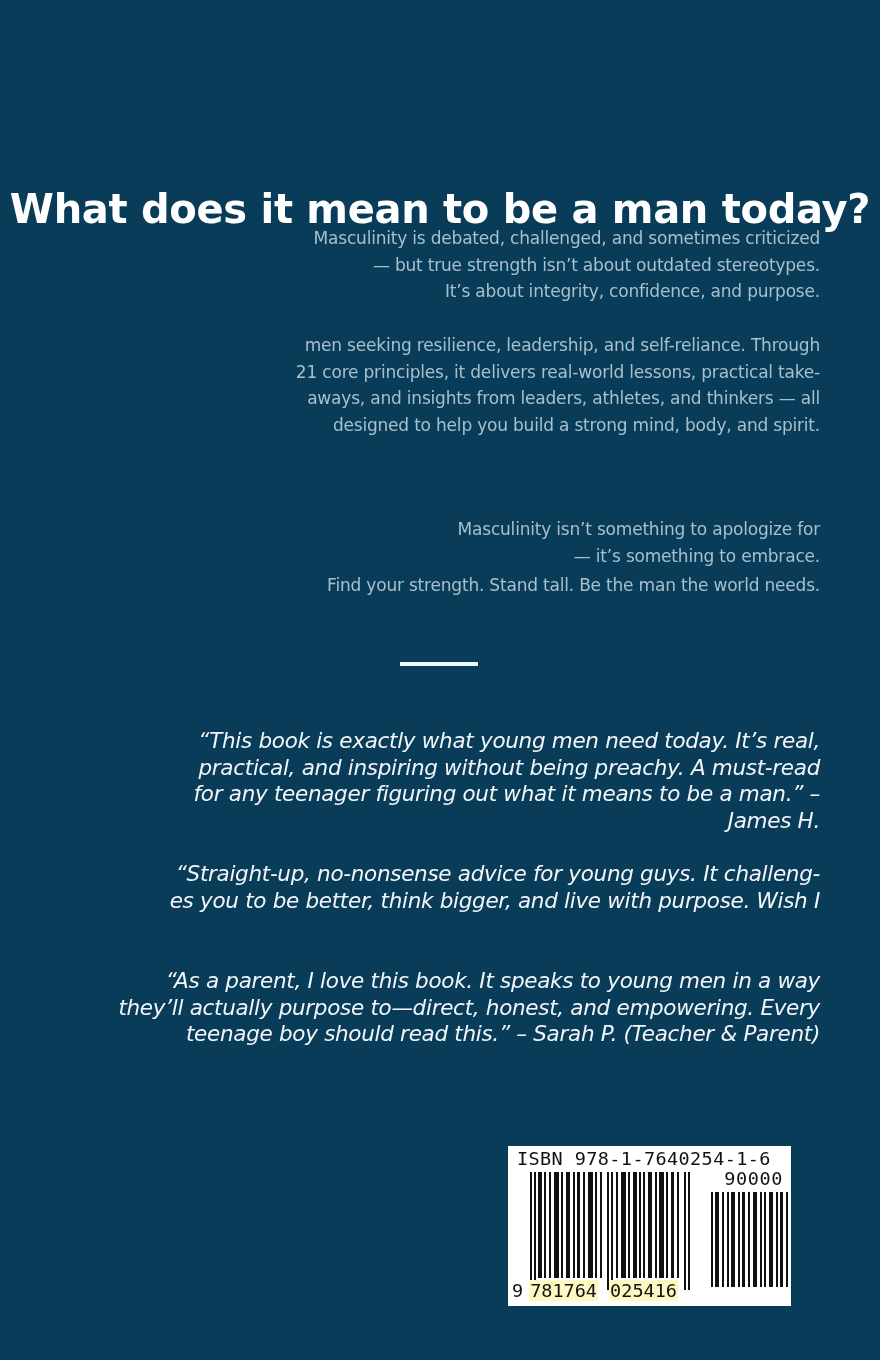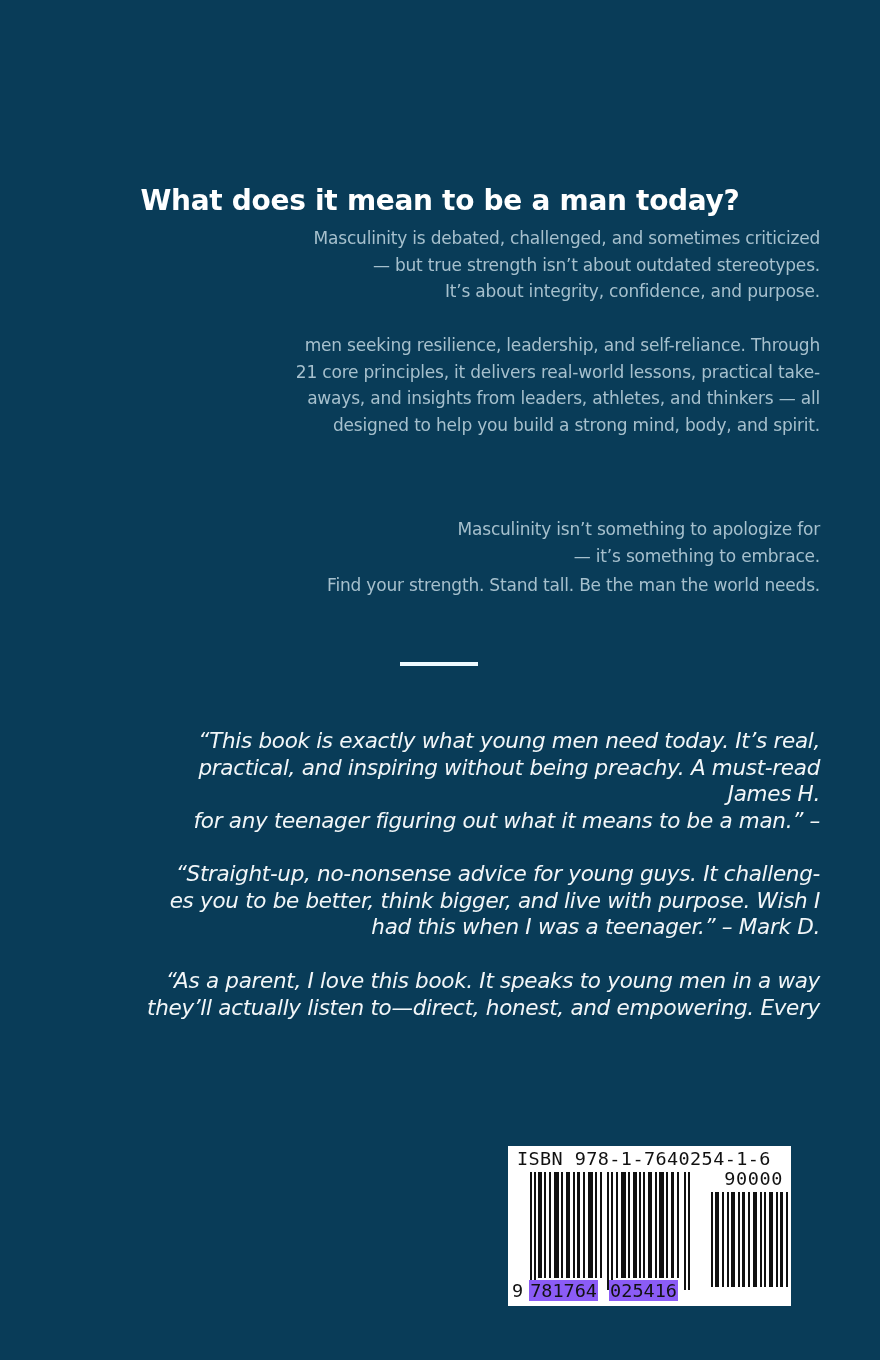--- a/index.html
+++ b/index.html
@@ -15,21 +15,21 @@
       font-family: "DejaVu Sans", sans-serif;
     }
     .headline {
       position: absolute;
       top: 160px;
       left: 0;
       width: 880px;
       text-align: center;
       color: #ffffff;
       font-weight: bold;
-      font-size: 28px;
+      font-size: 40px;
       letter-spacing: -0.3px;
       line-height: 44px;
     }
     .blurb {
       position: absolute;
       left: 60px;
       width: 760px;
       text-align: right;
       color: #a6c0cd;
       font-size: 17px;
@@ -112,21 +112,21 @@
       position: absolute;
       left: 4px;
       top: 134px;
       font-family: "DejaVu Sans Mono", monospace;
       font-size: 18.5px;
       color: #111;
       white-space: nowrap;
       background: transparent;
     }
     .ean-digits .lead { margin-right: 6px; }
-    .ean-digits .grp { background: #8b5cf6; padding: 0 1px; }
+    .ean-digits .grp { background: #fef9c3; padding: 0 1px; }
   </style>
 </head>
 <body>
 
 <div>
 
   <h1 class="headline">What does it mean to be a man today?</h1>
 
   <div class="blurb" id="p1">
     <span class="ln">Masculinity is debated, challenged, and sometimes criticized</span>
@@ -148,33 +148,33 @@
 
   <div class="blurb" id="p4">
     <span class="ln">Find your strength. Stand tall. Be the man the world needs.</span>
   </div>
 
   <div class="divider"></div>
 
   <div class="quote" id="q1">
     <span class="ln">“This book is exactly what young men need today. It’s real,</span>
     <span class="ln">practical, and inspiring without being preachy. A must-read</span>
+    <span class="ln">for any teenager figuring out what it means to be a man.” –</span>
     <span class="ln">James H.</span>
-    <span class="ln">for any teenager figuring out what it means to be a man.” –</span>
   </div>
 
   <div class="quote" id="q2">
     <span class="ln">“Straight-up, no-nonsense advice for young guys. It challeng-</span>
     <span class="ln">es you to be better, think bigger, and live with purpose. Wish I</span>
-    <span class="ln">had this when I was a teenager.” – Mark D.</span>
   </div>
 
   <div class="quote" id="q3">
     <span class="ln">“As a parent, I love this book. It speaks to young men in a way</span>
-    <span class="ln">they’ll actually listen to—direct, honest, and empowering. Every</span>
+    <span class="ln">they’ll actually purpose to—direct, honest, and empowering. Every</span>
+    <span class="ln">teenage boy should read this.” – Sarah P. (Teacher &amp; Parent)</span>
   </div>
 
   <div class="barcode-box">
     <div class="isbn-text">ISBN 978-1-7640254-1-6</div>
     <div class="addon-digits">90000</div>
 
     <svg class="bars-main" viewBox="0 0 162 118" preserveAspectRatio="none">
       <g fill="#111">
         <rect x="0" y="0" width="2" height="118"></rect>
         <rect x="4" y="0" width="2" height="118"></rect>

